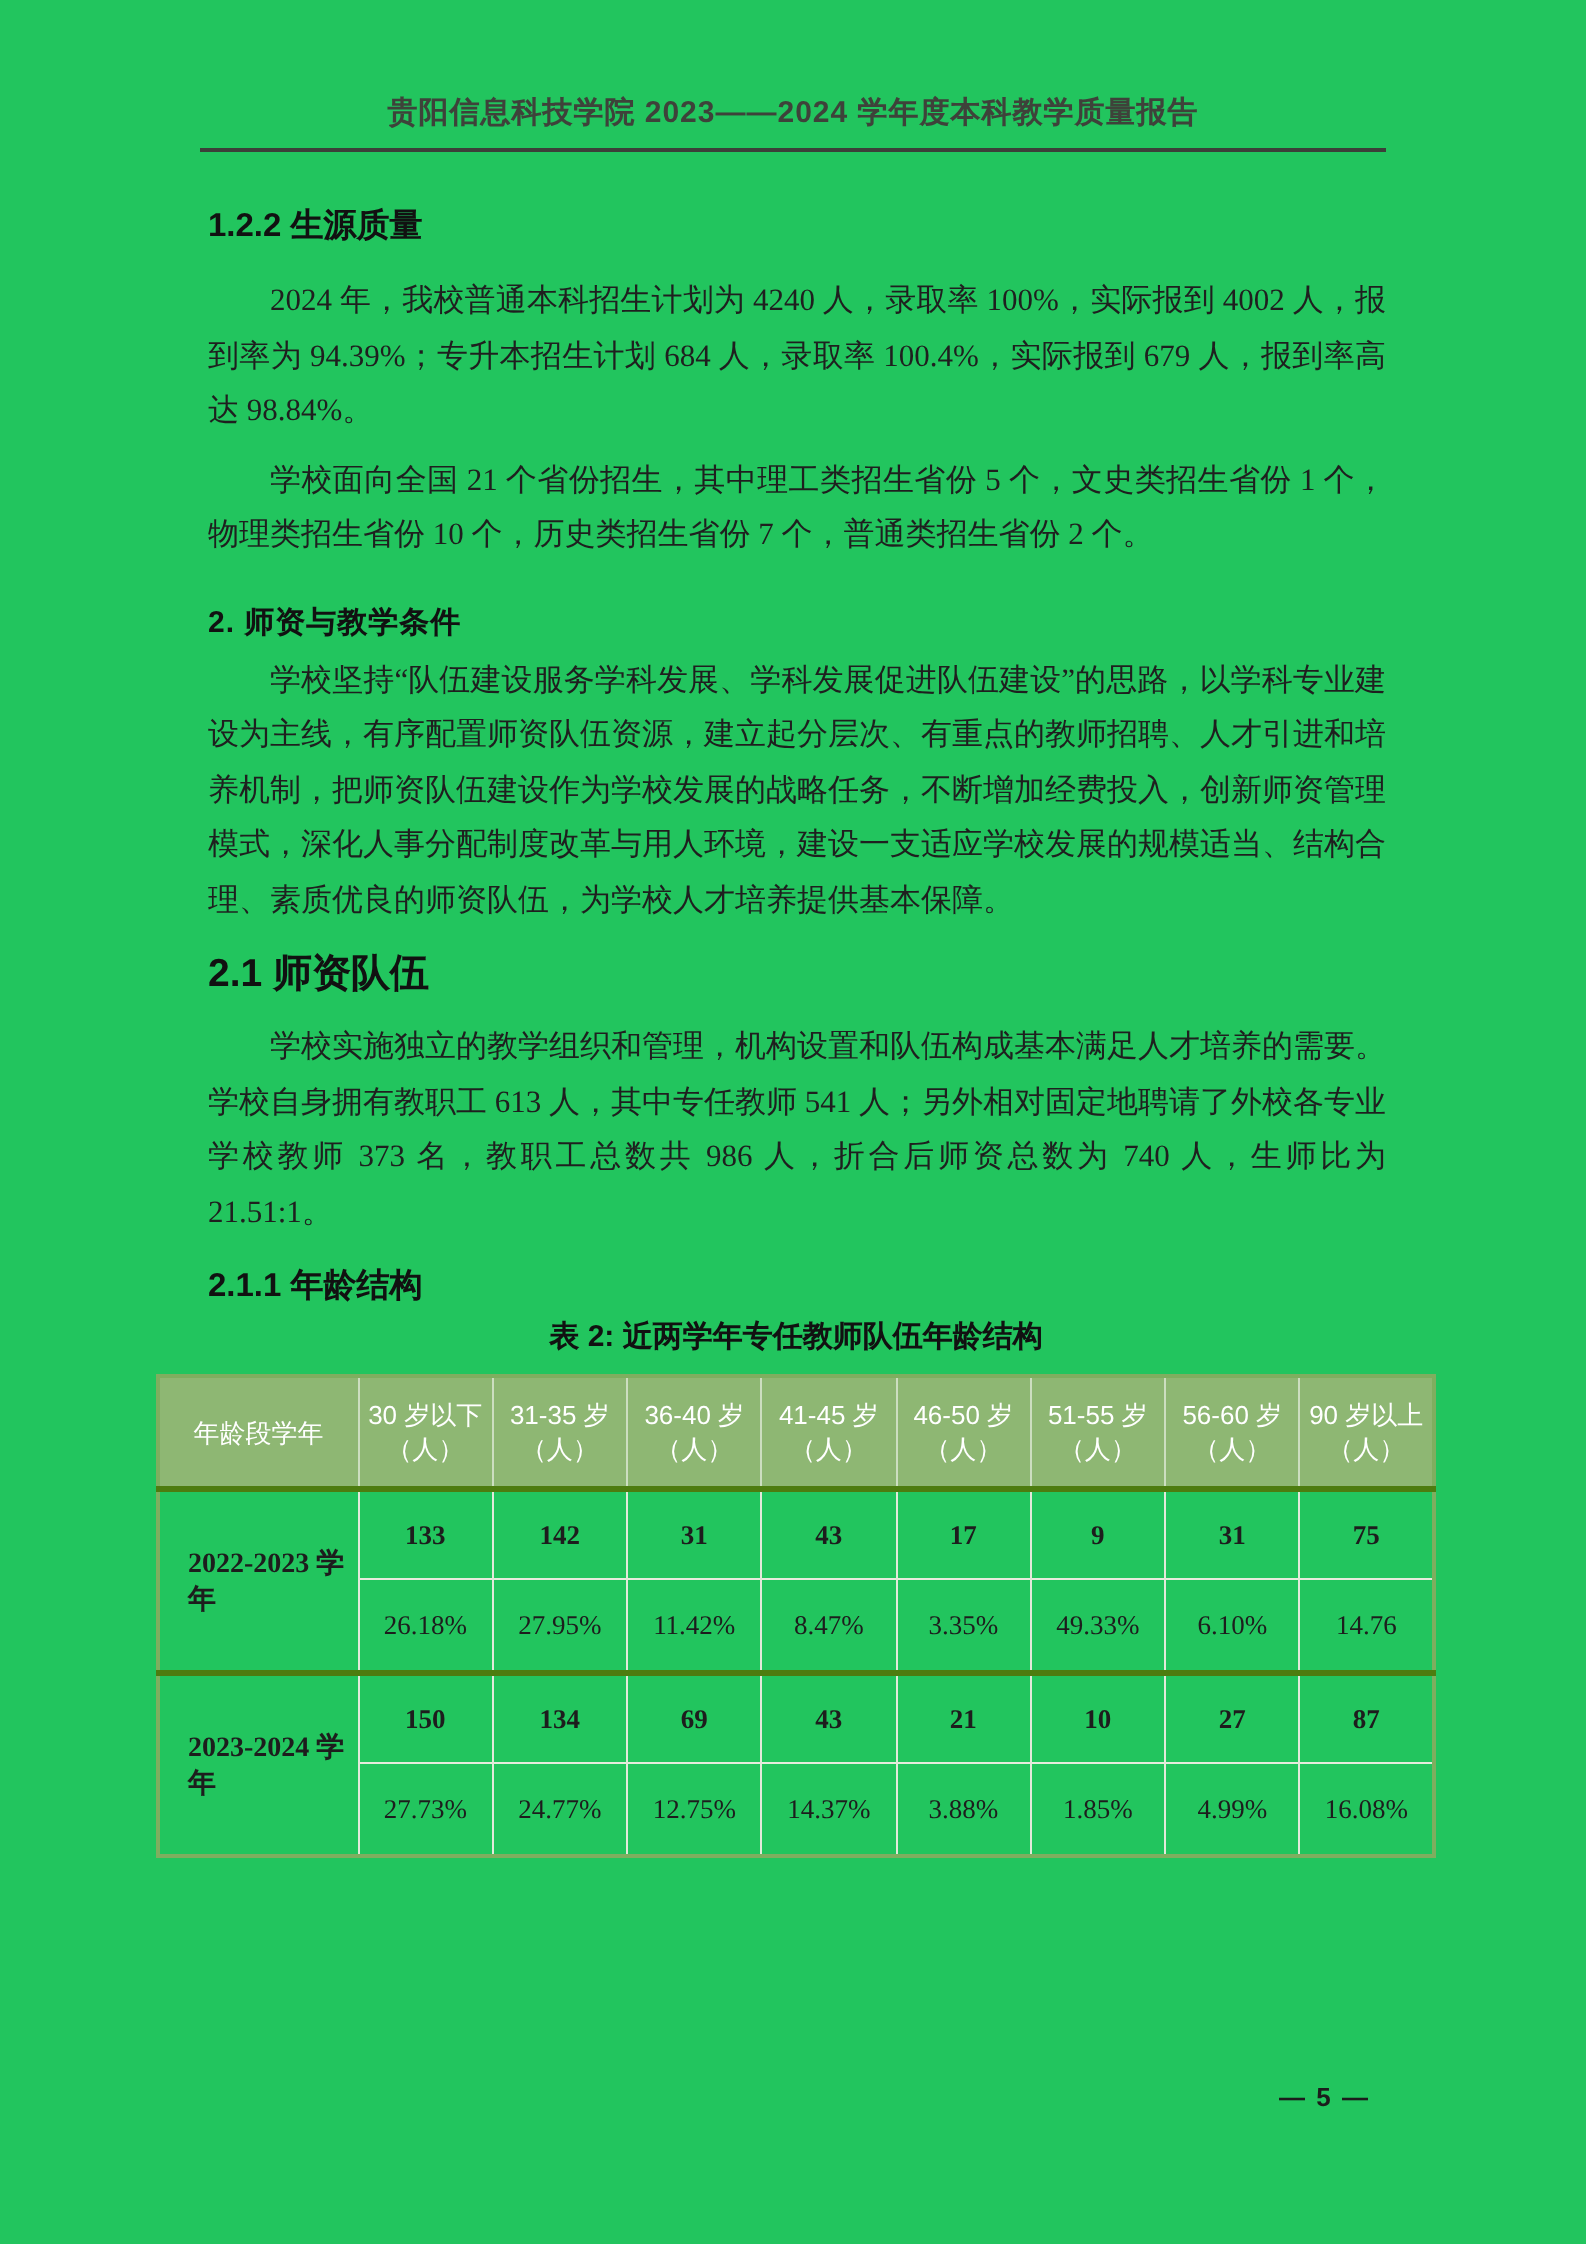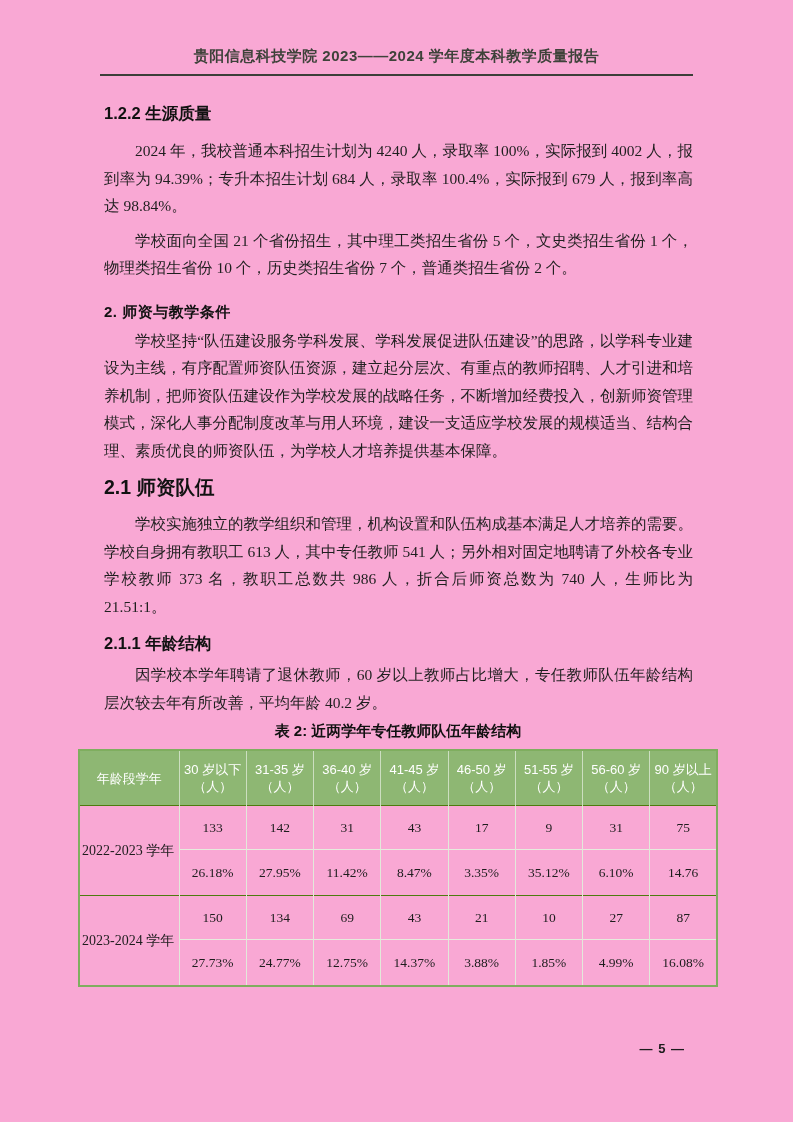--- a/index.html
+++ b/index.html
@@ -4,21 +4,21 @@
 <style>
   html, body {
     margin: 0;
     padding: 0;
     background: #ffffff;
   }
   .page {
     position: relative;
     width: 793px;
     height: 1122px;
-    background: #f9a8d4;
+    background: #22c55e;
     overflow: hidden;
     font-family: "Liberation Serif", "DejaVu Serif", serif;
     color: #1f1f1f;
   }
   
   .doc-header {
     margin: 0 100px;
     padding-top: 47px;
     padding-bottom: 8px;
     border-bottom: 2px solid #3c3f39;
@@ -112,27 +112,27 @@
     font-size: 13.5px;
     text-align: center;
     vertical-align: middle;
     color: #1d1d1d;
     border-left: 1px solid #e3e9da;
     border-top: 1px solid #e6ecdd;
     padding: 0 1px;
   }
   .age-table td.row-label {
     text-align: left;
-    padding-left: 2px;
+    padding-left: 14px;
     font-size: 14px;
     border-left: none;
   }
   .age-table tr.count-row td { height: 43px; }
   .age-table tr.pct-row td { height: 45px; }
-  .age-table tr.group-start td { border-top: 1px solid #4d7c0f; }
+  .age-table tr.group-start td { border-top: 3px solid #4d7c0f; font-weight: bold; }
   
   .page-number {
     position: absolute;
     top: 1041px;
     right: 108px;
     font-family: "Liberation Sans", "DejaVu Sans", sans-serif;
     font-size: 13px;
     font-weight: bold;
     color: #1c1c1c;
     letter-spacing: 1px;
@@ -153,21 +153,20 @@
     <p class="para p-enroll1">2024 年，我校普通本科招生计划为 4240 人，录取率 100%，实际报到 4002 人，报到率为 94.39%；专升本招生计划 684 人，录取率 100.4%，实际报到 679 人，报到率高达 98.84%。</p>
     <p class="para p-enroll2">学校面向全国 21 个省份招生，其中理工类招生省份 5 个，文史类招生省份 1 个，物理类招生省份 10 个，历史类招生省份 7 个，普通类招生省份 2 个。</p>
 
     <div class="h-level1">2. 师资与教学条件</div>
     <p class="para p-faculty-strategy">学校坚持“队伍建设服务学科发展、学科发展促进队伍建设”的思路，以学科专业建设为主线，有序配置师资队伍资源，建立起分层次、有重点的教师招聘、人才引进和培养机制，把师资队伍建设作为学校发展的战略任务，不断增加经费投入，创新师资管理模式，深化人事分配制度改革与用人环境，建设一支适应学校发展的规模适当、结构合理、素质优良的师资队伍，为学校人才培养提供基本保障。</p>
 
     <div class="h-level2">2.1  师资队伍</div>
     <p class="para p-faculty-team">学校实施独立的教学组织和管理，机构设置和队伍构成基本满足人才培养的需要。学校自身拥有教职工 613 人，其中专任教师 541 人；另外相对固定地聘请了外校各专业学校教师 373 名，教职工总数共 986 人，折合后师资总数为 740 人，生师比为 21.51:1。</p>
 
     <div class="h-level3 h-sec211">2.1.1 年龄结构</div>
-    <p class="para p-age">因学校本学年聘请了退休教师，60 岁以上教师占比增大，专任教师队伍年龄结构层次较去年有所改善，平均年龄 40.2 岁。</p>
 
     <div class="table-caption">表 2: 近两学年专任教师队伍年龄结构</div>
 
     <table class="age-table">
       <colgroup>
         <col class="c-first">
         <col>
           <col>
           <col>
           <col>
@@ -224,21 +223,21 @@
           <td>9</td>
           <td>31</td>
           <td>75</td>
         </tr>
         <tr class="pct-row">
           <td>26.18%</td>
           <td>27.95%</td>
           <td>11.42%</td>
           <td>8.47%</td>
           <td>3.35%</td>
-          <td>35.12%</td>
+          <td>49.33%</td>
           <td>6.10%</td>
           <td>14.76</td>
         </tr>
         <tr class="count-row group-start">
           <td class="row-label" rowspan="2">2023-2024 学年</td>
           <td>150</td>
           <td>134</td>
           <td>69</td>
           <td>43</td>
           <td>21</td>

